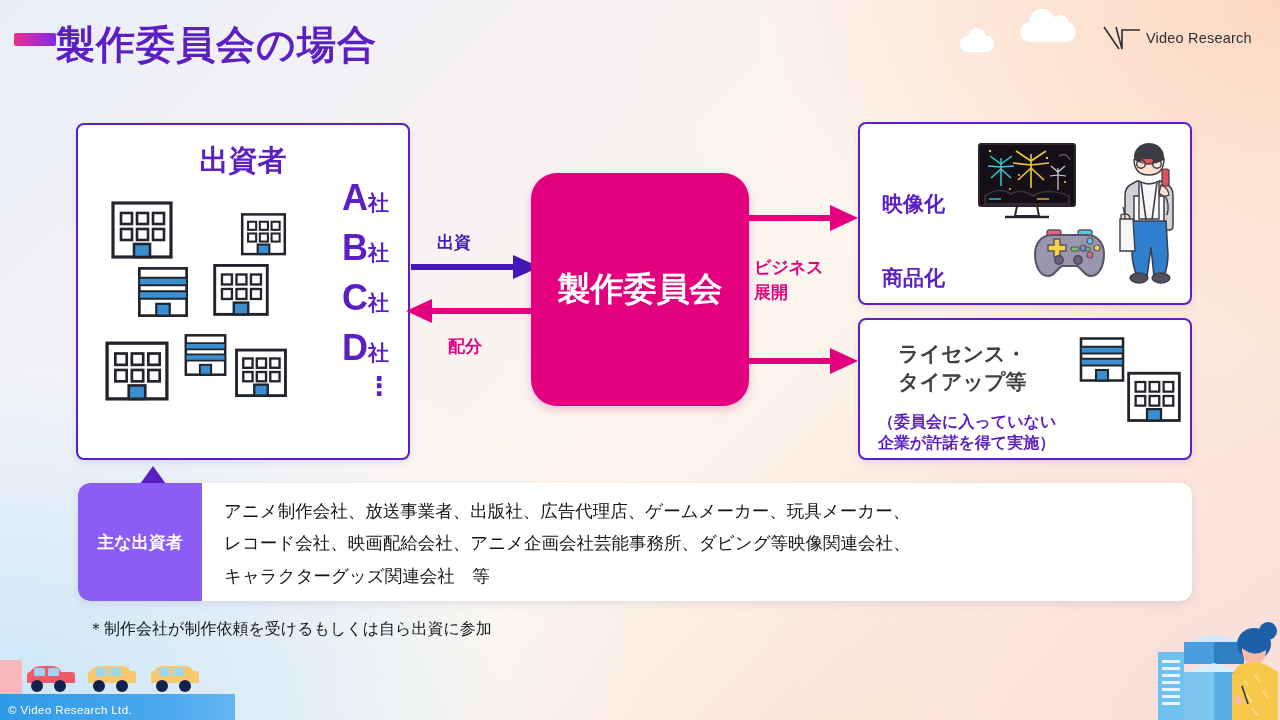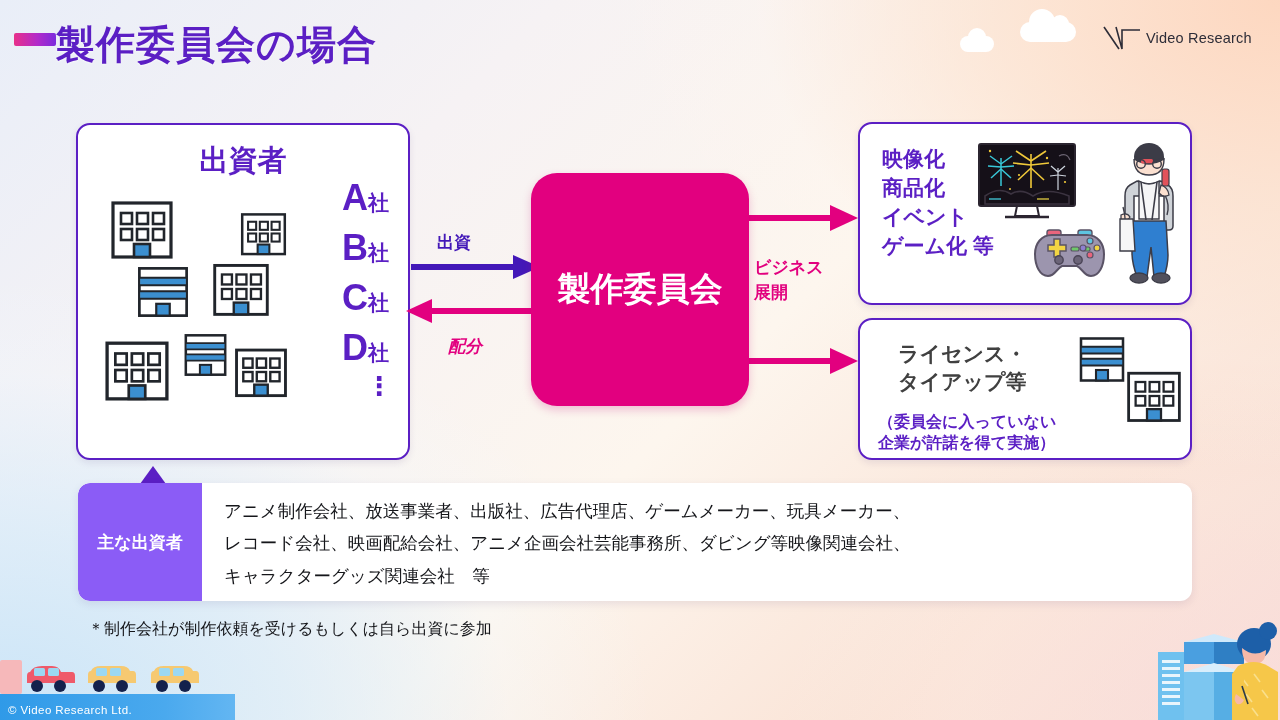--- a/index.html
+++ b/index.html
@@ -38,21 +38,21 @@
   .cloud-lg { left: 1020px; top: 22px; width: 56px; height: 20px; border-radius: 14px; }
   .cloud-lg:before { content:""; position:absolute; left:9px; top:-13px; width:26px; height:26px; background:#fff; border-radius:50%; }
   .cloud-lg:after  { content:""; position:absolute; left:31px; top:-7px; width:18px; height:18px; background:#fff; border-radius:50%; }
 
   .logo { position: absolute; left: 1102px; top: 24px; display: flex; align-items: center; }
   .logo-text { font-size: 14.5px; color: #2d2d38; letter-spacing: 0.2px; }
 
   
   .rbox {
     position: absolute; background: #ffffff;
-    border: 2.5px solid #5b1fc4; border-radius: 14px;
+    border: 2.5px solid #5b1fc4; border-radius: 8px;
     box-shadow: 0 3px 7px rgba(60,40,110,0.10);
   }
 
   
   #investors { left: 76px; top: 123px; width: 334px; height: 337px; }
   .inv-title {
     position: absolute; left: 0; right: 0; top: 16px; text-align: center;
     font-size: 29px; font-weight: bold; color: #5b1fc4;
   }
   .company-list {
@@ -76,30 +76,30 @@
     box-shadow: 0 4px 10px rgba(190,0,110,0.22);
   }
 
   
   #biz-top { left: 858px; top: 122px; width: 334px; height: 183px; }
   #biz-bot { left: 858px; top: 318px; width: 334px; height: 142px; }
   .biz-list {
     position: absolute; left: 22px; top: 23px;
     display: flex; flex-direction: column; gap: 6px;
   }
-  .biz-item { font-size: 21px; font-weight: bold; color: #5b1fc4; line-height: 1.1; }
+  .biz-item { font-size: 21px; font-weight: bold; color: #5b1fc4; line-height: 1.1; margin-top: 45px; }
   .lic-title { position: absolute; left: 38px; top: 20px;
     font-size: 21px; font-weight: bold; color: #404040; line-height: 1.35; }
   .lic-note { position: absolute; left: 18px; top: 92px;
     font-size: 16px; font-weight: bold; color: #5b1fc4; line-height: 1.3; white-space: pre-line; }
 
   
   .arrow-label { position: absolute; font-size: 17px; font-weight: bold; }
   #lbl-shusshi { left: 437px; top: 231px; color: #4318b8; }
-  #lbl-haibun  { left: 448px; top: 335px; color: #e2007f; font-style: italic; }
+  #lbl-haibun  { left: 448px; top: 335px; color: #e2007f; }
   #lbl-biz     { left: 754px; top: 256px; color: #e2007f; line-height: 1.45; }
 
   
   #main-investors {
     position: absolute; left: 78px; top: 483px; width: 1114px; height: 118px;
     background: #ffffff; border-radius: 12px;
     box-shadow: 0 3px 8px rgba(60,40,110,0.10);
     display: flex; overflow: hidden;
   }
   .mi-tag {

